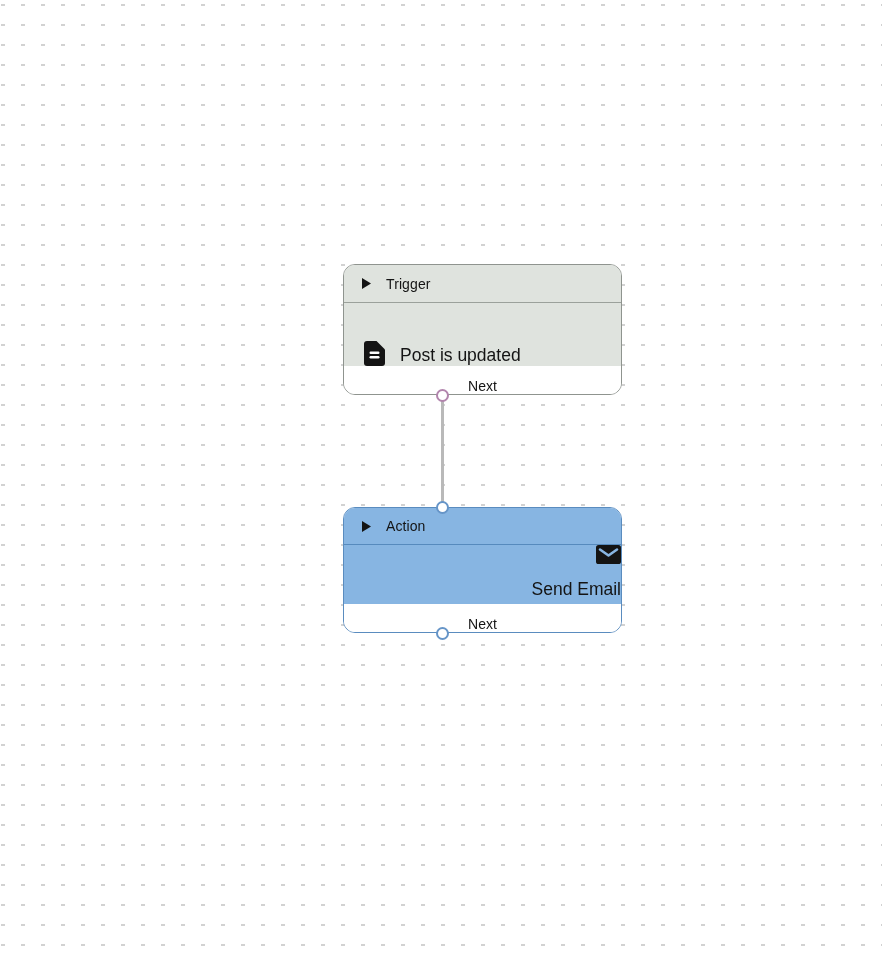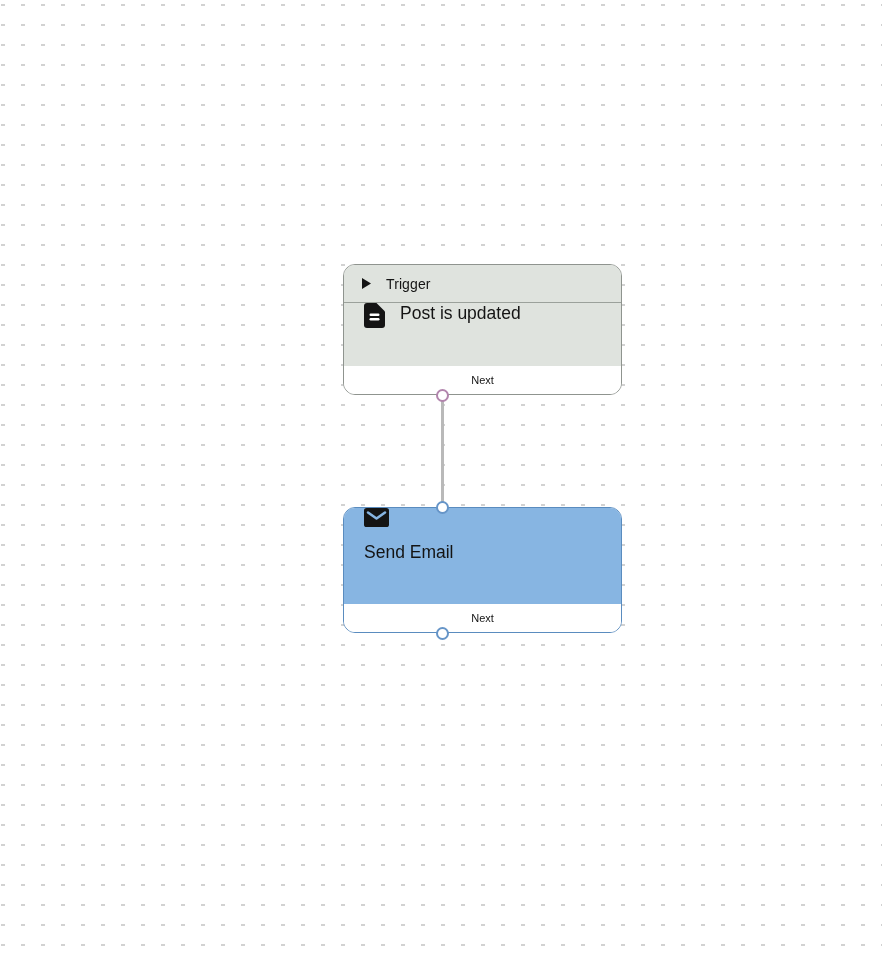--- a/index.html
+++ b/index.html
@@ -47,36 +47,36 @@
     flex: 0 0 auto;
     font-size: 14px;
     letter-spacing: 0.1px;
   }
   .node-trigger .node-header { height: 38px; background: #dfe3de; border-bottom: 1px solid #9ba19b; }
   .node-action  .node-header { height: 37px; background: #87b5e2; border-bottom: 1px solid #568abd; }
 
   .node-body {
     flex: 1 1 auto;
     display: flex;
-    align-items: flex-start;
+    align-items: flex-end;
     gap: 15px;
     padding-left: 20px;
     font-size: 17.5px;
   }
   .node-trigger .node-body { background: #dfe3de; }
   .node-action  .node-body { background: #87b5e2; flex-direction: column; }
 
   .node-footer {
     flex: 0 0 auto;
     height: 28px;
     background: #ffffff;
     display: flex;
-    align-items: center;
+    align-items: flex-end;
     justify-content: center;
-    font-size: 11px;
+    font-size: 14px;
   }
 
   .icon { display: inline-flex; align-items: center; justify-content: center; }
 
   
   .edge {
     position: absolute;
     left: 441px;
     top: 395px;
     width: 3px;
@@ -121,20 +121,28 @@
         </svg>
       </span>
       <span>Post is updated</span>
     </div>
     <div class="node-footer">
       <span>Next</span>
     </div>
   </div>
 
   <div class="node node-action">
+    <div class="node-header">
+      <span class="icon">
+        <svg width="9" height="11" viewBox="0 0 9 11">
+            <path d="M0 0 L9 5.5 L0 11 Z" fill="#141414"></path>
+          </svg>
+      </span>
+      <span>Action</span>
+    </div>
     <div class="node-body">
       <span class="icon">
         <svg width="25" height="19" viewBox="0 0 25 19">
           <rect x="0" y="0" width="25" height="19" rx="2.6" fill="#141414"></rect>
           <path d="M4 4.5 L12.5 10.5 L21 4.5" stroke="#87b5e2" stroke-width="2.6" fill="none" stroke-linecap="round" stroke-linejoin="round"></path>
         </svg>
       </span>
       <span>Send Email</span>
     </div>
     <div class="node-footer">

